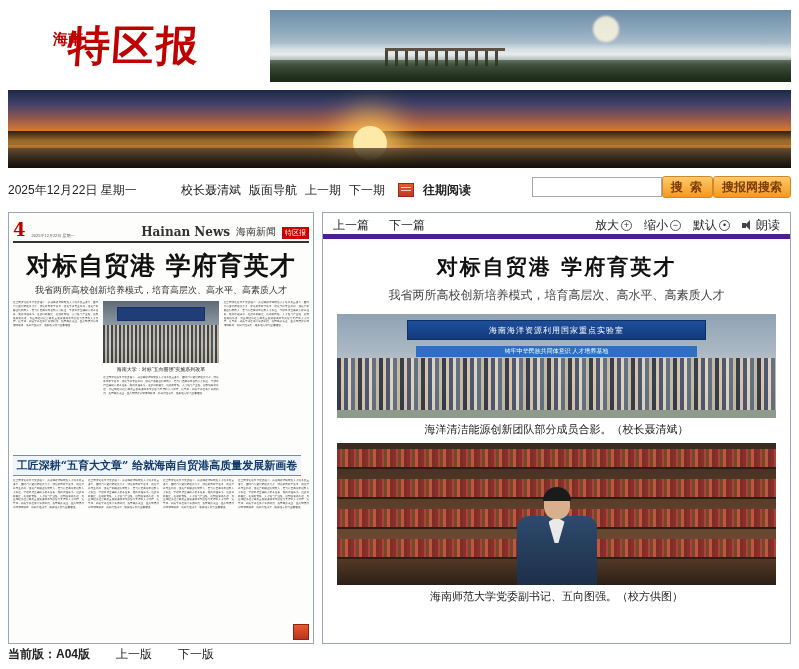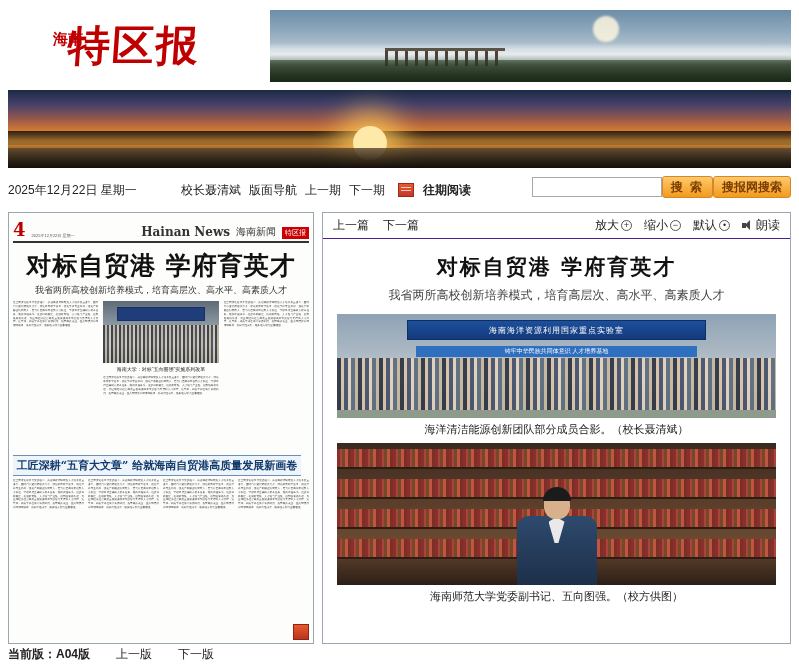--- a/index.html
+++ b/index.html
@@ -285,26 +285,26 @@
   .reader-col {
     flex: 1;
     border: 1px solid #9aa7b0;
     background: #fff;
     display: flex;
     flex-direction: column;
     overflow: hidden;
   }
   .reader-toolbar {
     height: 26px;
-    display: flex; align-items: center;
+    display: flex; align-items: flex-end;
     padding: 0 10px;
     font-size: 12px;
     color: #222;
-    border-bottom: 1px solid #4c1d95;
-    gap: 14px;
+    border-bottom: 5px solid #4c1d95;
+    gap: 20px;
   }
   .reader-toolbar a { color: #222; text-decoration: none; }
   .reader-tools-right {
     margin-left: auto;
     display: flex; align-items: center; gap: 12px;
   }
   .tool {
     display: inline-flex; align-items: center; gap: 2px; cursor: pointer;
   }
   .circ {

